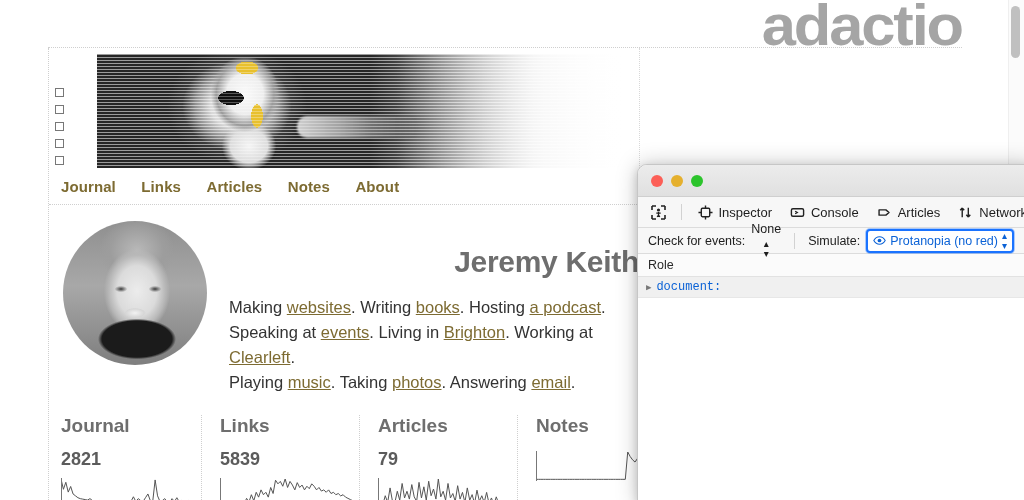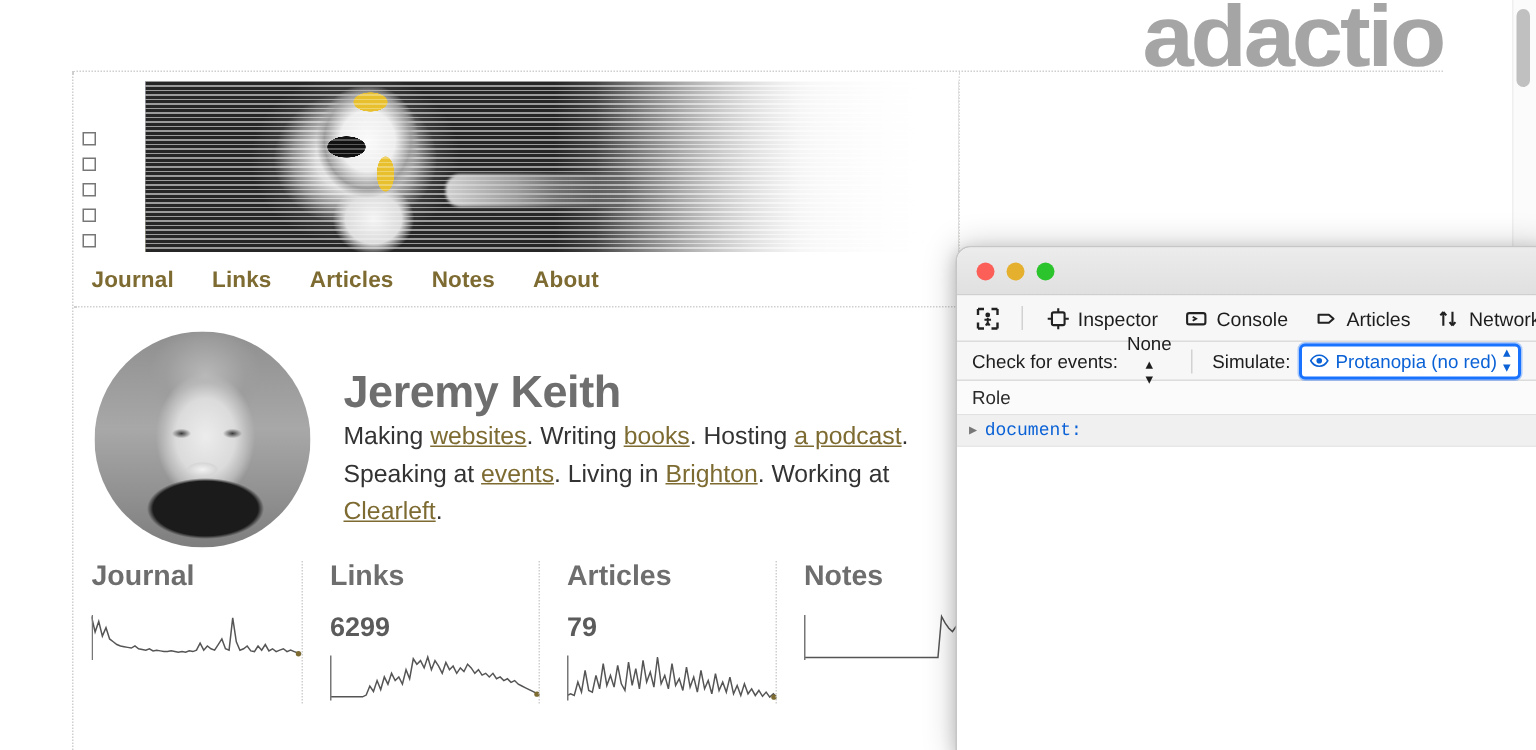--- a/index.html
+++ b/index.html
@@ -95,21 +95,22 @@
       radial-gradient(ellipse 15px 7px at 72px 92px, #f2f2f2 0%, #d6d6d6 62%, rgba(214,214,214,0) 72%),
       radial-gradient(ellipse 8px 4px at 58px 68px, #3a3a3a 0%, rgba(58,58,58,0) 80%),
       radial-gradient(ellipse 8px 4px at 92px 68px, #3a3a3a 0%, rgba(58,58,58,0) 80%),
       radial-gradient(ellipse 36px 46px at 74px 70px, #ececec 0%, #dbdbdb 55%, #b8b8b8 78%, rgba(184,184,184,0) 92%),
       radial-gradient(ellipse 44px 40px at 74px 30px, #b9b9b9 0%, #9d9d9d 60%, rgba(157,157,157,0) 85%),
       linear-gradient(to bottom, #8f8f8f, #a8a8a8 45%, #7e7e7e 100%);
   }
   .bio { margin-left:168px; padding-top:24px; }
   .bio h1 {
     font-size:30px; font-weight:bold; color:#6e6e6e; letter-spacing:-.3px;
-    margin-bottom:0;
+    margin-bottom:16px;
+    text-align:right;
   }
   .bio p { font-size:16.5px; color:#333; line-height:25px; }
   .bio a { color:#7d6b32; }
 
   
   .stats { display:flex; margin-top:20px; padding-left:12px; }
   .stat { width:158px; padding-left:0; position:relative; }
   .stat + .stat { border-left:1px dotted #cfcfcf; padding-left:18px; }
   .stat h2 { font-size:19px; font-weight:bold; color:#6e6e6e; margin-bottom:12px; }
   .stat .num { font-size:18px; font-weight:bold; color:#5b5b5b; margin-bottom:6px; }
@@ -223,35 +224,37 @@
         <a href="#">Notes</a>
         <a href="#">About</a>
       </nav>
 
       <div class="profile">
         <div class="avatar"></div>
         <div class="bio">
           <h1>Jeremy Keith</h1>
           <p id="bio-0"><span>Making </span><a href="#">websites</a><span>. Writing </span><a href="#">books</a><span>. Hosting </span><a href="#">a podcast</a><span>.</span></p>
           <p id="bio-1"><span>Speaking at </span><a href="#">events</a><span>. Living in </span><a href="#">Brighton</a><span>. Working at </span><a href="#">Clearleft</a><span>.</span></p>
+          <p id="bio-2"><span>Playing </span><a href="#">music</a><span>. Taking </span><a href="#">photos</a><span>. Answering </span><a href="#">email</a><span>.</span></p>
         </div>
       </div>
 
       <div class="stats">
         <div class="stat">
           <h2>Journal</h2>
+          <div class="num">2821</div>
           <svg class="spark" id="spark-0" width="140" height="34">
               <path d="M0.00 3.00 L2.41 13.29 L4.83 6.27 L7.24 16.10 L9.66 10.48 L12.07 17.97 L14.48 19.84 L16.90 21.71 L19.31 22.65 L21.72 23.11 L24.14 23.58 L26.55 24.05 L28.97 22.65 L31.38 24.52 L33.79 24.98 L36.21 25.45 L38.62 24.52 L41.03 25.92 L43.45 25.45 L45.86 25.92 L48.28 26.39 L50.69 26.39 L53.10 25.92 L55.52 26.39 L57.93 26.85 L60.34 26.39 L62.76 26.85 L65.17 25.92 L67.59 26.39 L70.00 25.45 L72.41 20.77 L74.83 25.45 L77.24 22.65 L79.66 24.52 L82.07 25.45 L84.48 21.71 L86.90 17.97 L89.31 24.52 L91.72 25.45 L94.14 3.94 L96.55 19.84 L98.97 25.45 L101.38 24.52 L103.79 22.65 L106.21 25.92 L108.62 26.39 L111.03 22.65 L113.45 25.45 L115.86 21.71 L118.28 25.92 L120.69 24.52 L123.10 26.39 L125.52 25.45 L127.93 24.52 L130.34 26.39 L132.76 25.45 L135.17 26.39 L137.59 27.32 L140.00 27.79" fill="none" stroke="#555" stroke-width="1"></path>
               <path d="M0.5 2 L0.5 32" stroke="#777" stroke-width="1"></path>
               <circle cx="138" cy="27.79" r="1.8" fill="#7d6b32"></circle>
             </svg>
         </div>
         <div class="stat">
           <h2>Links</h2>
-          <div class="num">6299</div>
+          <div class="num">5839</div>
           <svg class="spark" id="spark-1" width="140" height="34">
               <path d="M0.00 29.58 L2.41 29.58 L4.83 29.58 L7.24 29.58 L9.66 29.58 L12.07 29.58 L14.48 29.58 L16.90 29.58 L19.31 29.58 L21.72 29.58 L24.14 28.38 L26.55 22.33 L28.97 25.96 L31.38 18.71 L33.79 24.75 L36.21 16.29 L38.62 21.13 L41.03 13.88 L43.45 18.71 L45.86 16.29 L48.28 21.13 L50.69 11.46 L53.10 17.50 L55.52 4.21 L57.93 7.83 L60.34 5.42 L62.76 10.25 L65.17 3.00 L67.59 11.46 L70.00 5.42 L72.41 9.04 L74.83 13.88 L77.24 6.63 L79.66 11.46 L82.07 9.04 L84.48 13.88 L86.90 10.25 L89.31 12.67 L91.72 7.83 L94.14 10.25 L96.55 13.88 L98.97 11.46 L101.38 15.08 L103.79 13.88 L106.21 16.29 L108.62 13.88 L111.03 17.50 L113.45 16.29 L115.86 18.71 L118.28 17.50 L120.69 19.92 L123.10 18.71 L125.52 21.13 L127.93 22.33 L130.34 23.54 L132.76 24.75 L135.17 25.96 L137.59 27.17 L140.00 27.77" fill="none" stroke="#555" stroke-width="1"></path>
               <path d="M0.5 2 L0.5 32" stroke="#777" stroke-width="1"></path>
               <circle cx="138" cy="27.77" r="1.8" fill="#7d6b32"></circle>
             </svg>
         </div>
         <div class="stat">
           <h2>Articles</h2>
           <div class="num">79</div>
           <svg class="spark" id="spark-2" width="140" height="34">

